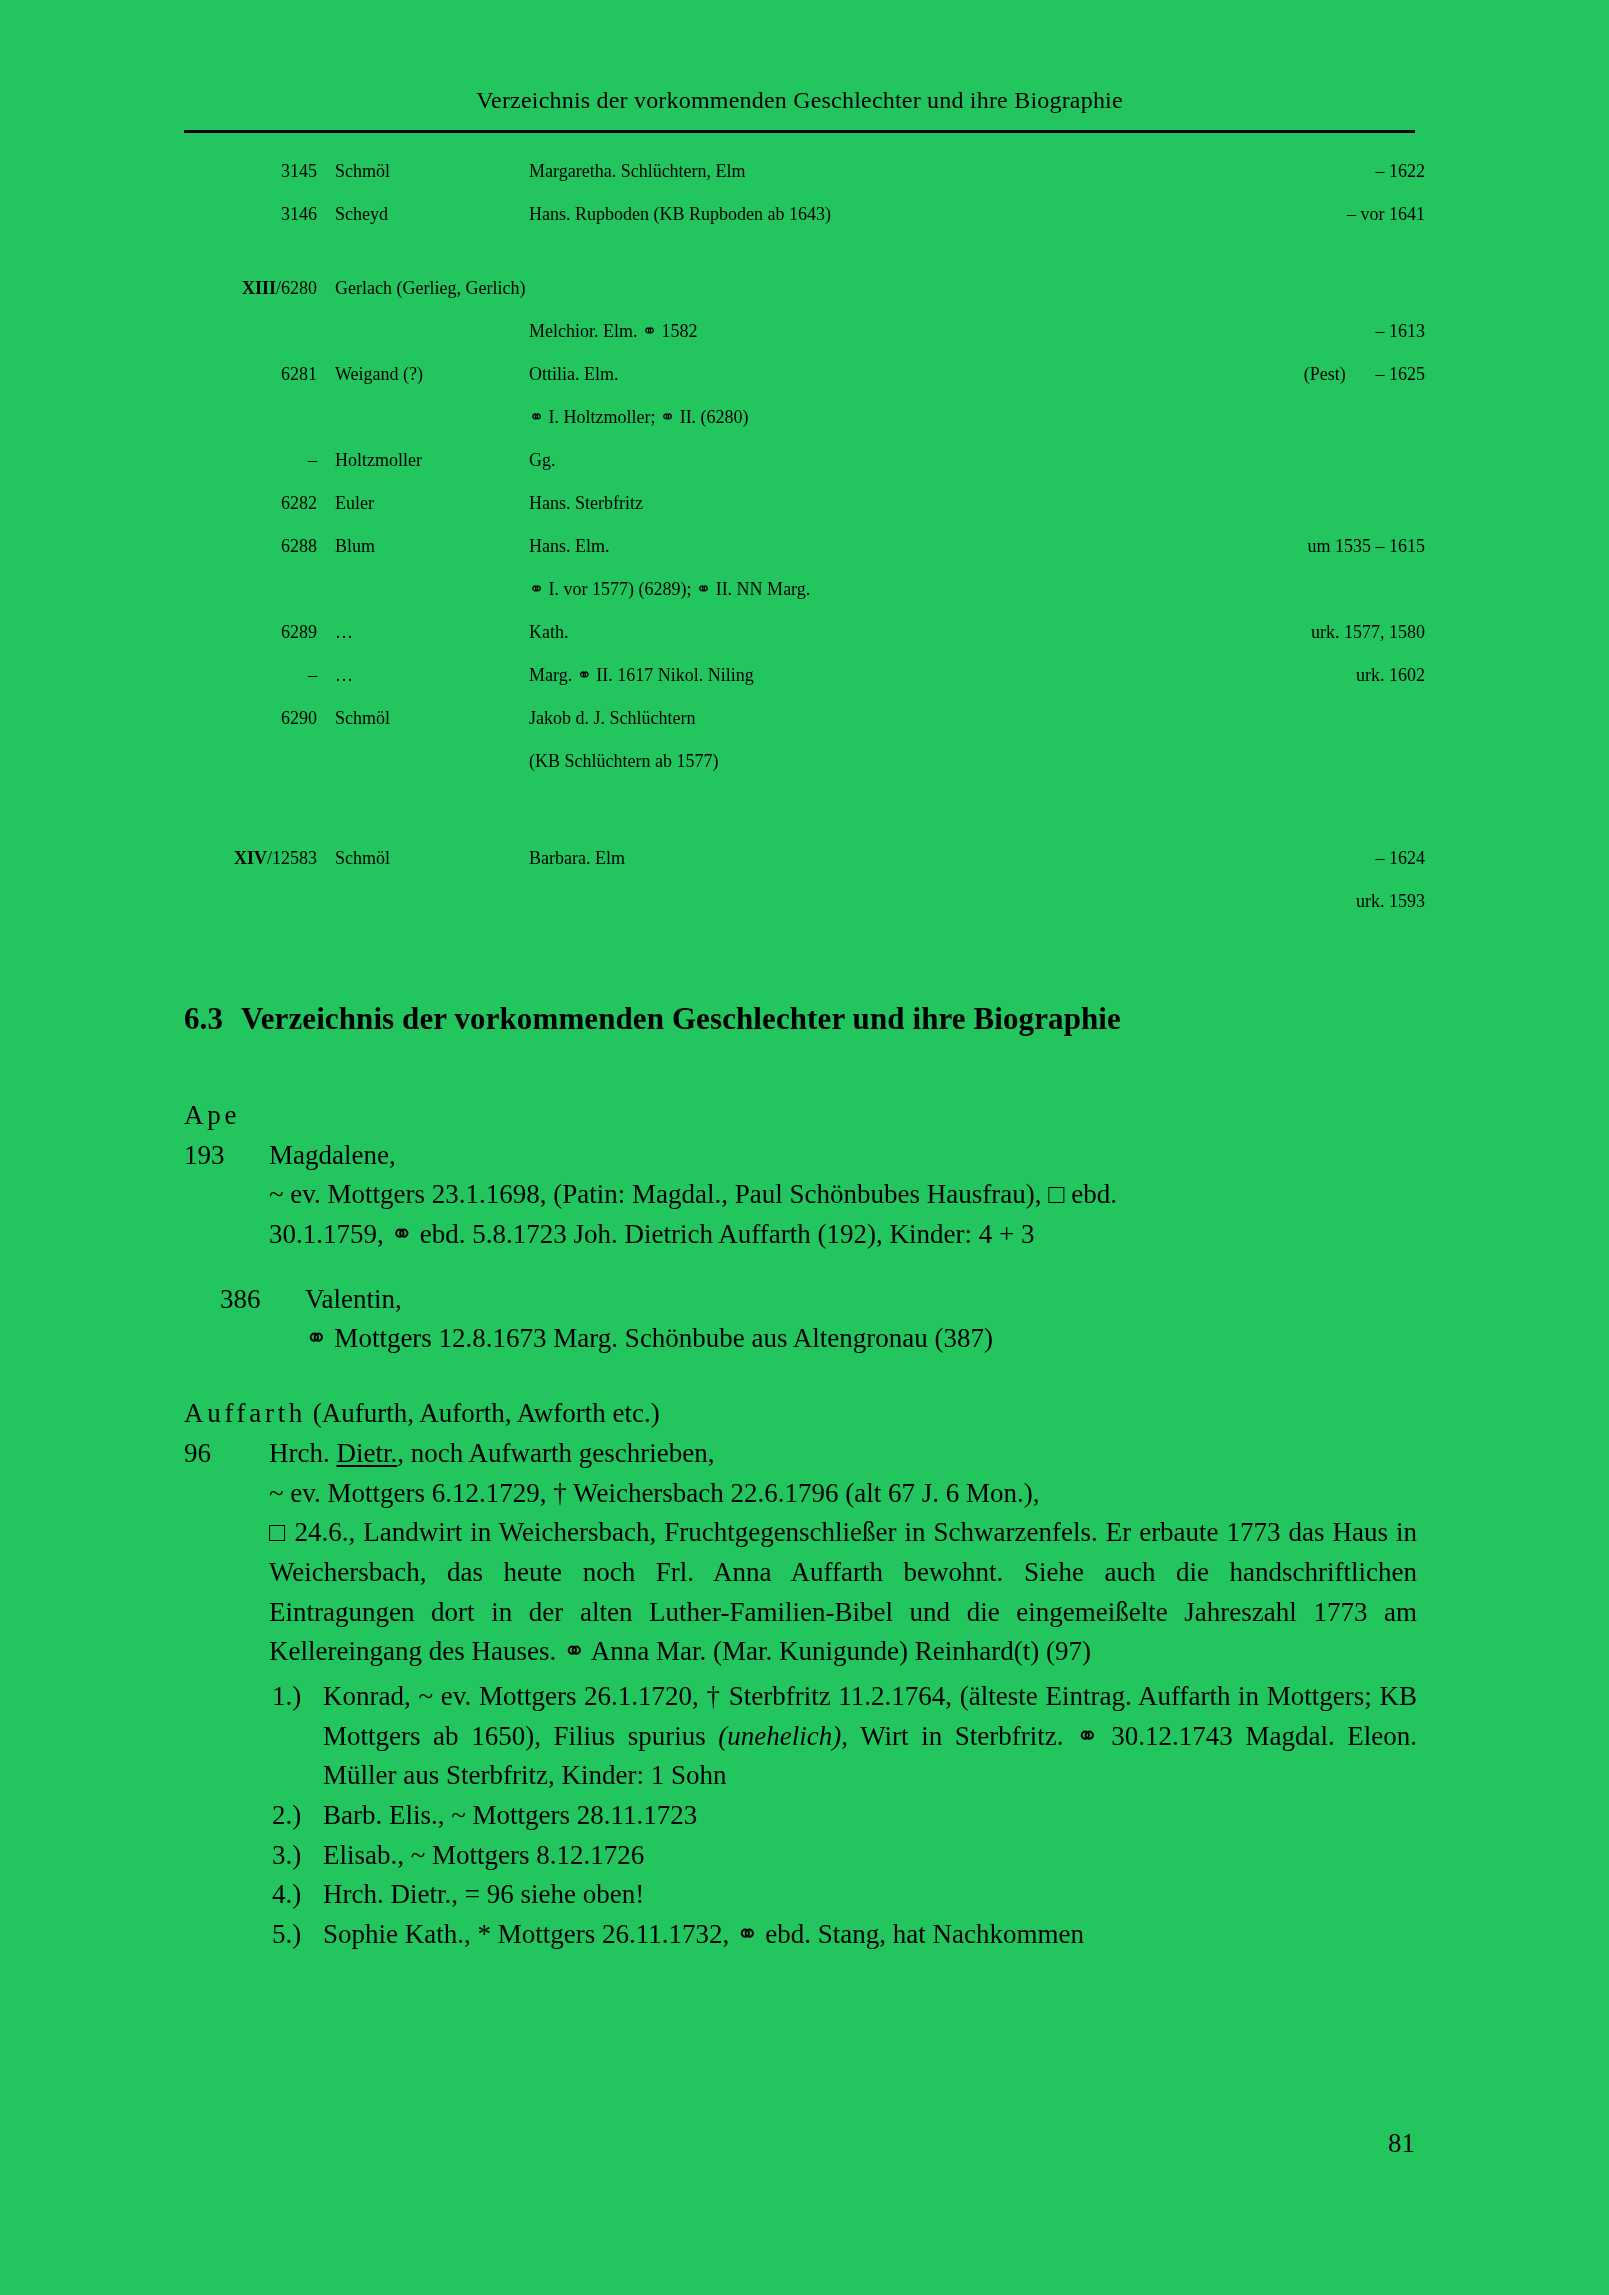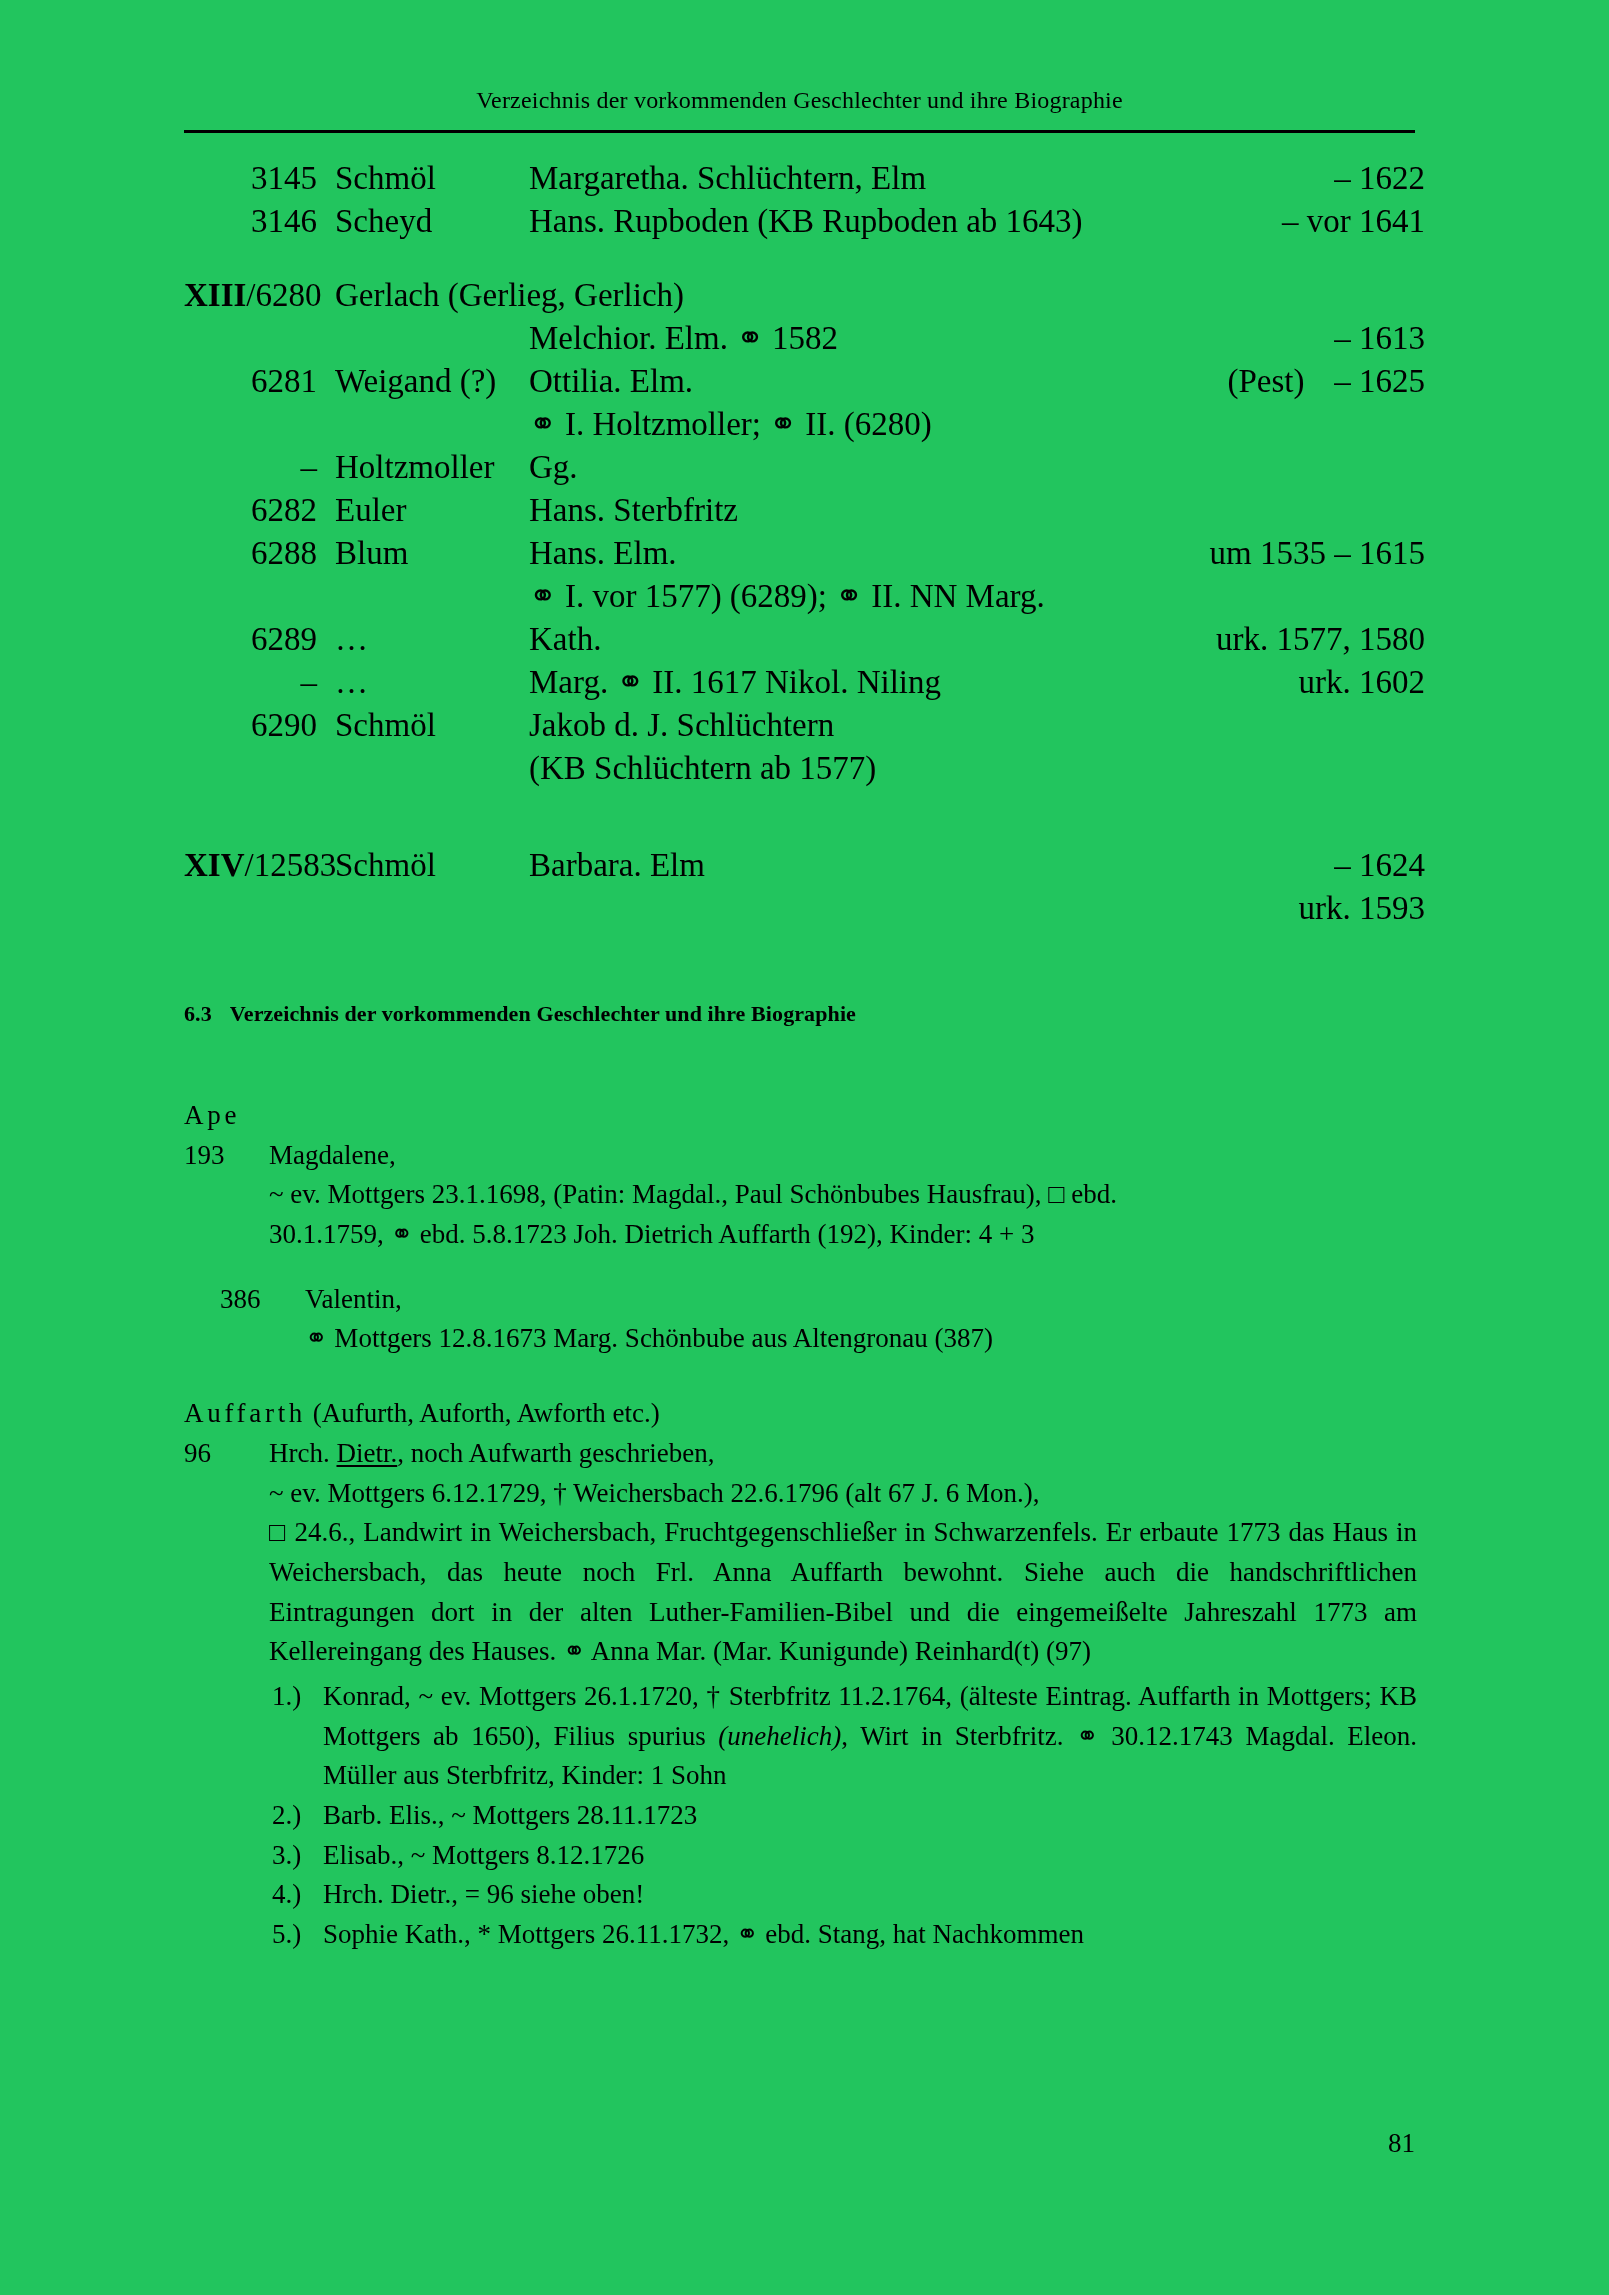--- a/index.html
+++ b/index.html
@@ -39,21 +39,21 @@
     height: 2.5px;
     background: #000000;
   }
 
   
   .register {
     position: absolute;
     left: 184px;
     top: 162px;
     width: 1241px;
-    font-size: 33px;
+    font-size: 18px;
     line-height: 1.0;
   }
   .rrow {
     display: flex;
     align-items: baseline;
     height: 43px;
   }
   .rrow.gap-lg { margin-top: 31px; }
   .rrow.gap-xl { margin-top: 54px; }
 
@@ -94,21 +94,21 @@
     display: flex;
     justify-content: flex-end;
     align-items: baseline;
   }
 
   
   .sec-heading {
     position: absolute;
     left: 184px;
     top: 1001px;
-    font-size: 22px;
+    font-size: 31px;
     font-weight: bold;
     letter-spacing: 0.1px;
     white-space: nowrap;
   }
   .sec-heading .num { margin-right: 18px; }
 
   
   .bio {
     position: absolute;
     left: 184px;

